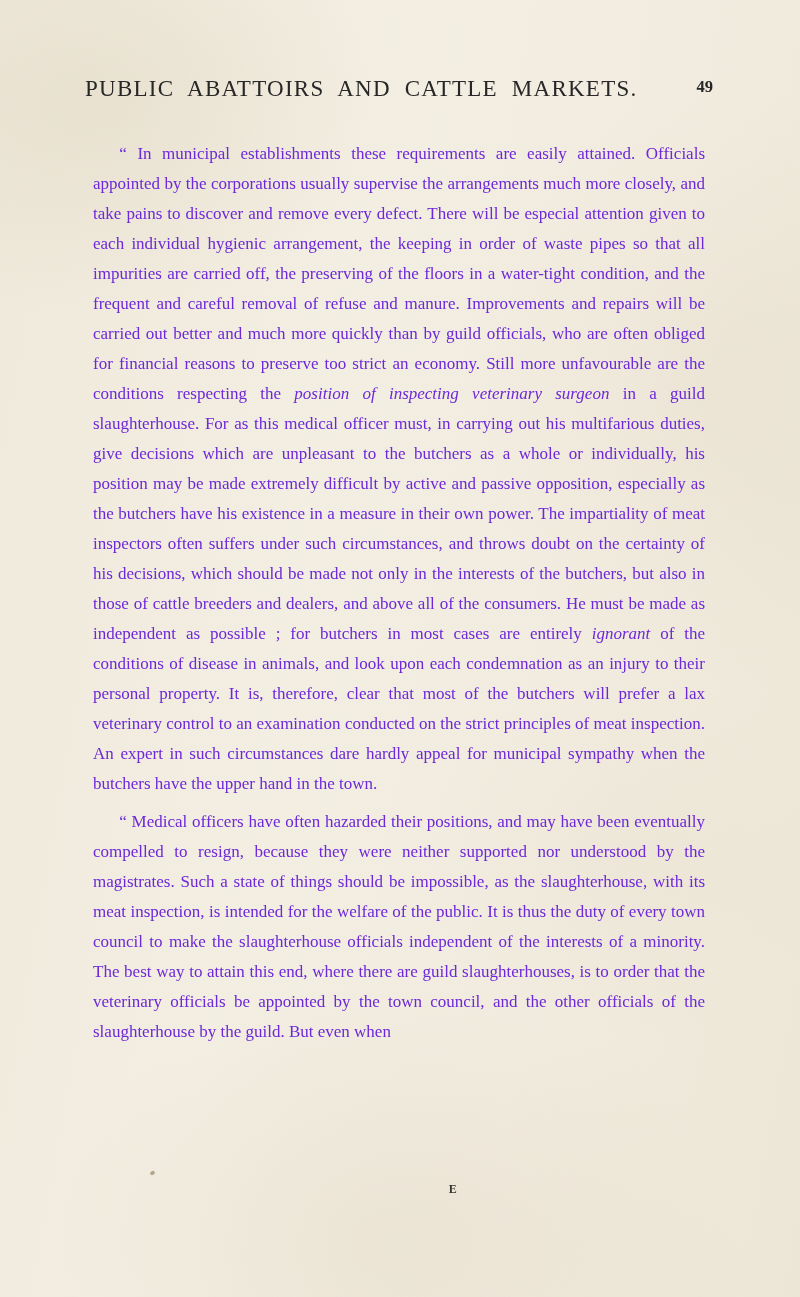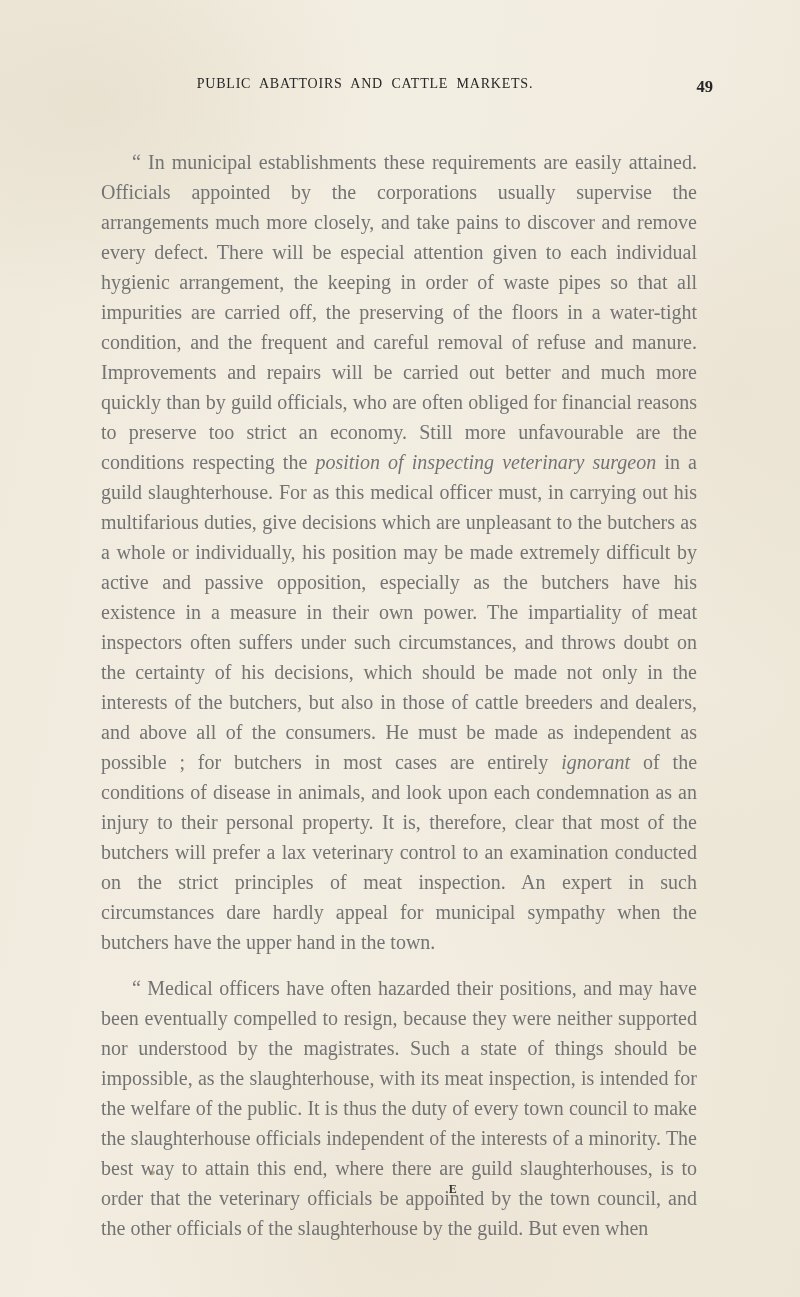--- a/index.html
+++ b/index.html
@@ -42,22 +42,22 @@
     top: 76px;
     left: 0;
     width: 628px;
     height: 26px;
   }
   .runhead-title {
     position: absolute;
     left: 0;
     top: 0;
     width: 560px;
-    text-align: center;
-    font-size: 14px;
+    text-align: left;
+    font-size: 23px;
     letter-spacing: 0.055em;
     word-spacing: 0.30em;
     color: #272727;
     white-space: nowrap;
   }
   .runhead-folio {
     position: absolute;
     right: 0;
     top: 1px;
     font-size: 16.5px;
@@ -67,27 +67,27 @@
   }
 
   
   .body-block {
     position: absolute;
     top: 131px;
     left: 0;
     width: 628px;
   }
   p.para {
-    margin: 16px;
+    margin: 8px;
     text-align: justify;
     text-justify: inter-word;
-    font-size: 20px;
+    font-size: 17px;
     line-height: 30px;
     text-indent: 1.55em;
-    color: #737373;
+    color: #6d28d9;
     hyphens: manual;
   }
   p.para + p.para {
     margin-top: 0px;
   }
   p.para i {
     font-style: italic;
   }
 
   

